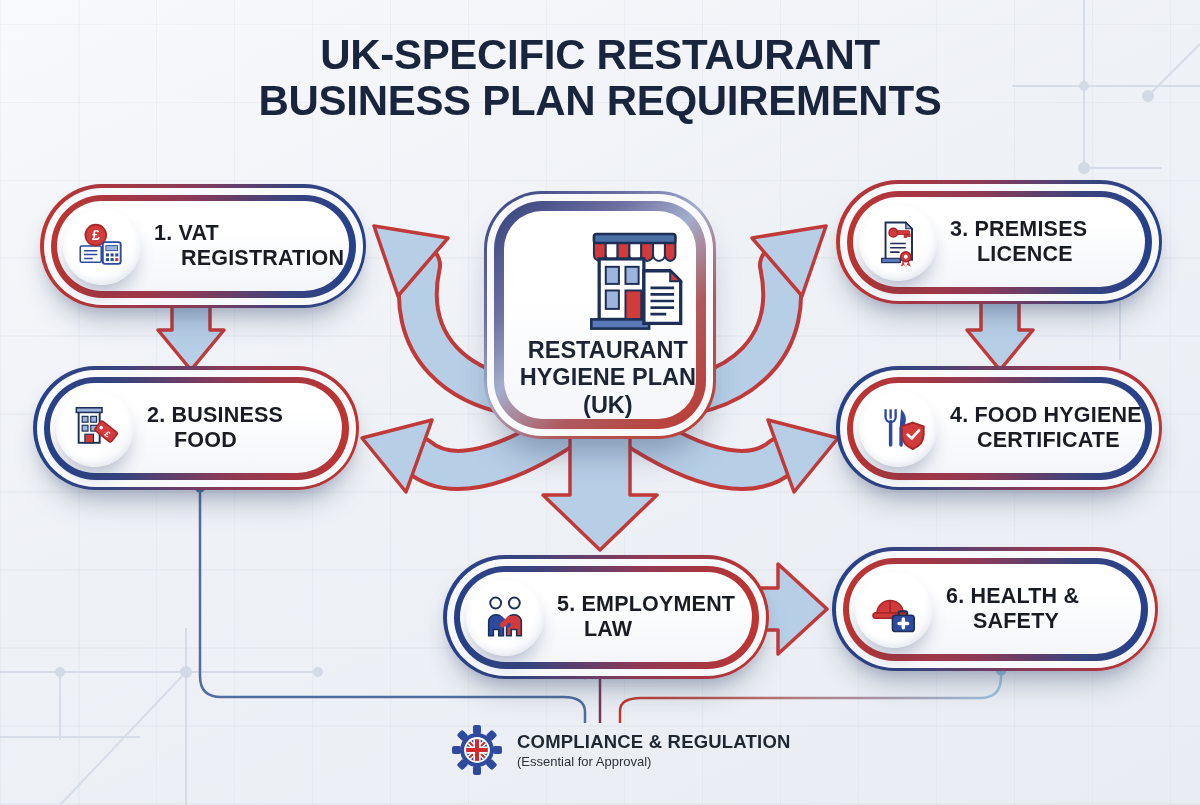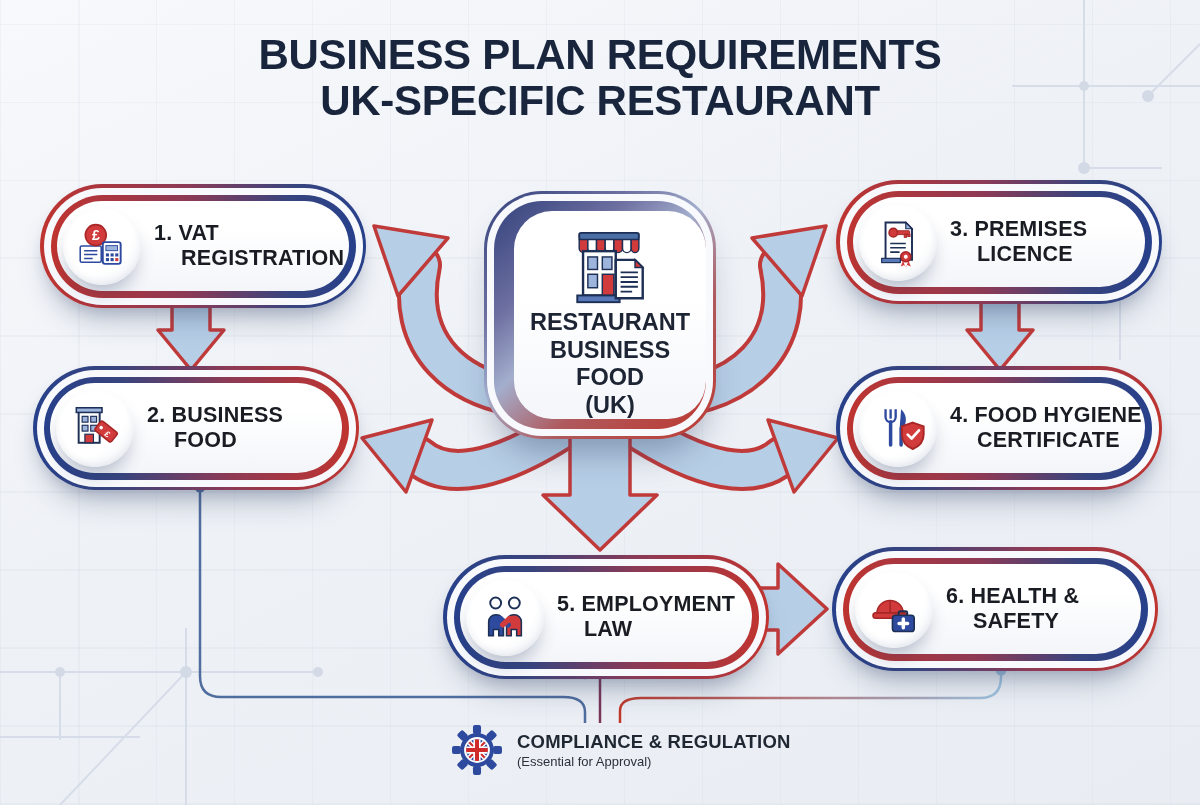--- a/index.html
+++ b/index.html
@@ -42,21 +42,21 @@
   .p5{left:443px;top:547px;margin-top:8px;}
   .p6{left:832px;top:547px;}
 
   
   .center-node{position:absolute;left:484px;top:191px;width:232px;height:248px;z-index:2;}
   .c-ring1{width:100%;height:100%;border-radius:58px;padding:3px;box-sizing:border-box;
     box-shadow:0 24px 34px -12px rgba(44,62,99,.4);}
   .c-gap{width:100%;height:100%;border-radius:55px;padding:7px;box-sizing:border-box;background:#f7f9fc;}
   .c-ring2{width:100%;height:100%;border-radius:48px;padding:10px;box-sizing:border-box;}
   .c-content{width:100%;height:100%;border-radius:38px;background:linear-gradient(180deg,#ffffff 40%,#f4f6fa);
-    display:flex;flex-direction:column;align-items:center;justify-content:center;padding-top:19px;box-sizing:border-box;margin-left:10px;}
+    display:flex;flex-direction:column;align-items:flex-end;justify-content:center;padding-top:19px;box-sizing:border-box;}
   .c-grad{background:linear-gradient(138deg,#33427c 0%,#6d6fa0 28%,#a3aecd 46%,#af5a5e 68%,#bd3a31 100%);}
   .c-label{font-size:23.5px;font-weight:700;color:#1d2433;line-height:1.17;text-align:center;margin-top:4px;}
 
   
   .footer{position:absolute;left:448px;top:721px;display:flex;align-items:center;gap:11px;z-index:3;}
   .gear-box{width:58px;height:58px;flex:0 0 auto;}
   .f-title{font-size:18.5px;font-weight:700;color:#1f2733;letter-spacing:.2px;}
   .f-sub{font-size:13px;font-weight:400;color:#2b313b;margin-top:1px;}
 </style>
 </head>
@@ -119,22 +119,22 @@
       <path d="M 200 487 L 200 676 Q 200 697 221 697 L 563 697 Q 585 697 585 712 L 585 723" stroke="#4f6d9e"></path>
       <path d="M 600 670 L 600 723" stroke="#7b3558"></path>
       <path d="M 1001 670 L 1001 677 Q 1001 698 980 698 L 641 698 Q 620 698 620 711 L 620 723" stroke="url(#lineRight)"></path>
     </g>
     <circle cx="200" cy="487" r="5.5" fill="#4f6d9e"></circle>
     <circle cx="600" cy="670" r="6" fill="#7b3558"></circle>
     <circle cx="1001" cy="670" r="5.5" fill="#9fc3e0"></circle>
   </svg>
 
   <div class="page-title">
+    <div>UK-SPECIFIC RESTAURANT</div>
     <div>BUSINESS PLAN REQUIREMENTS</div>
-    <div>UK-SPECIFIC RESTAURANT</div>
   </div>
 
   <div class="pill p1">
     <div class="ring1 grad-rb">
         <div class="gap">
           <div class="ring2 grad-rb">
             <div class="content">
       <div class="icon-circle">
         <svg width="56" height="56" viewBox="0 0 72 72">
           <rect x="8" y="36" width="27" height="21" rx="2" fill="#fff" stroke="#2e4a9e" stroke-width="2"></rect>
@@ -328,21 +328,21 @@
           <rect x="33" y="51" width="10" height="14"></rect>
         </g>
         <rect x="48" y="51" width="12" height="22" fill="#d23b3b" stroke="#1d2f55" stroke-width="1.5"></rect>
         <rect x="22" y="73" width="44" height="7" fill="#5878b8" stroke="#1d2f55" stroke-width="2"></rect>
         <path d="M62 36 h20 l8 8 v32 h-28 z" fill="#fff" stroke="#1d2f55" stroke-width="2.5"></path>
         <path d="M82 36 l8 8 h-8 z" fill="#d23b3b" stroke="#1d2f55" stroke-width="1.5"></path>
         <path d="M67 49 h18 M67 54 h18 M67 59 h18 M67 64 h18 M67 69 h12" stroke="#1d2f55" stroke-width="2" fill="none"></path>
       </svg>
       <div class="c-label">
         <div>RESTAURANT</div>
-        <div>BUSINESS FOOD</div>
+        <div>HYGIENE PLAN</div>
         <div>(UK)</div>
       </div>
     </div>
           </div>
         </div>
       </div>
   </div>
 
   <div class="footer">
     <div class="gear-box">

